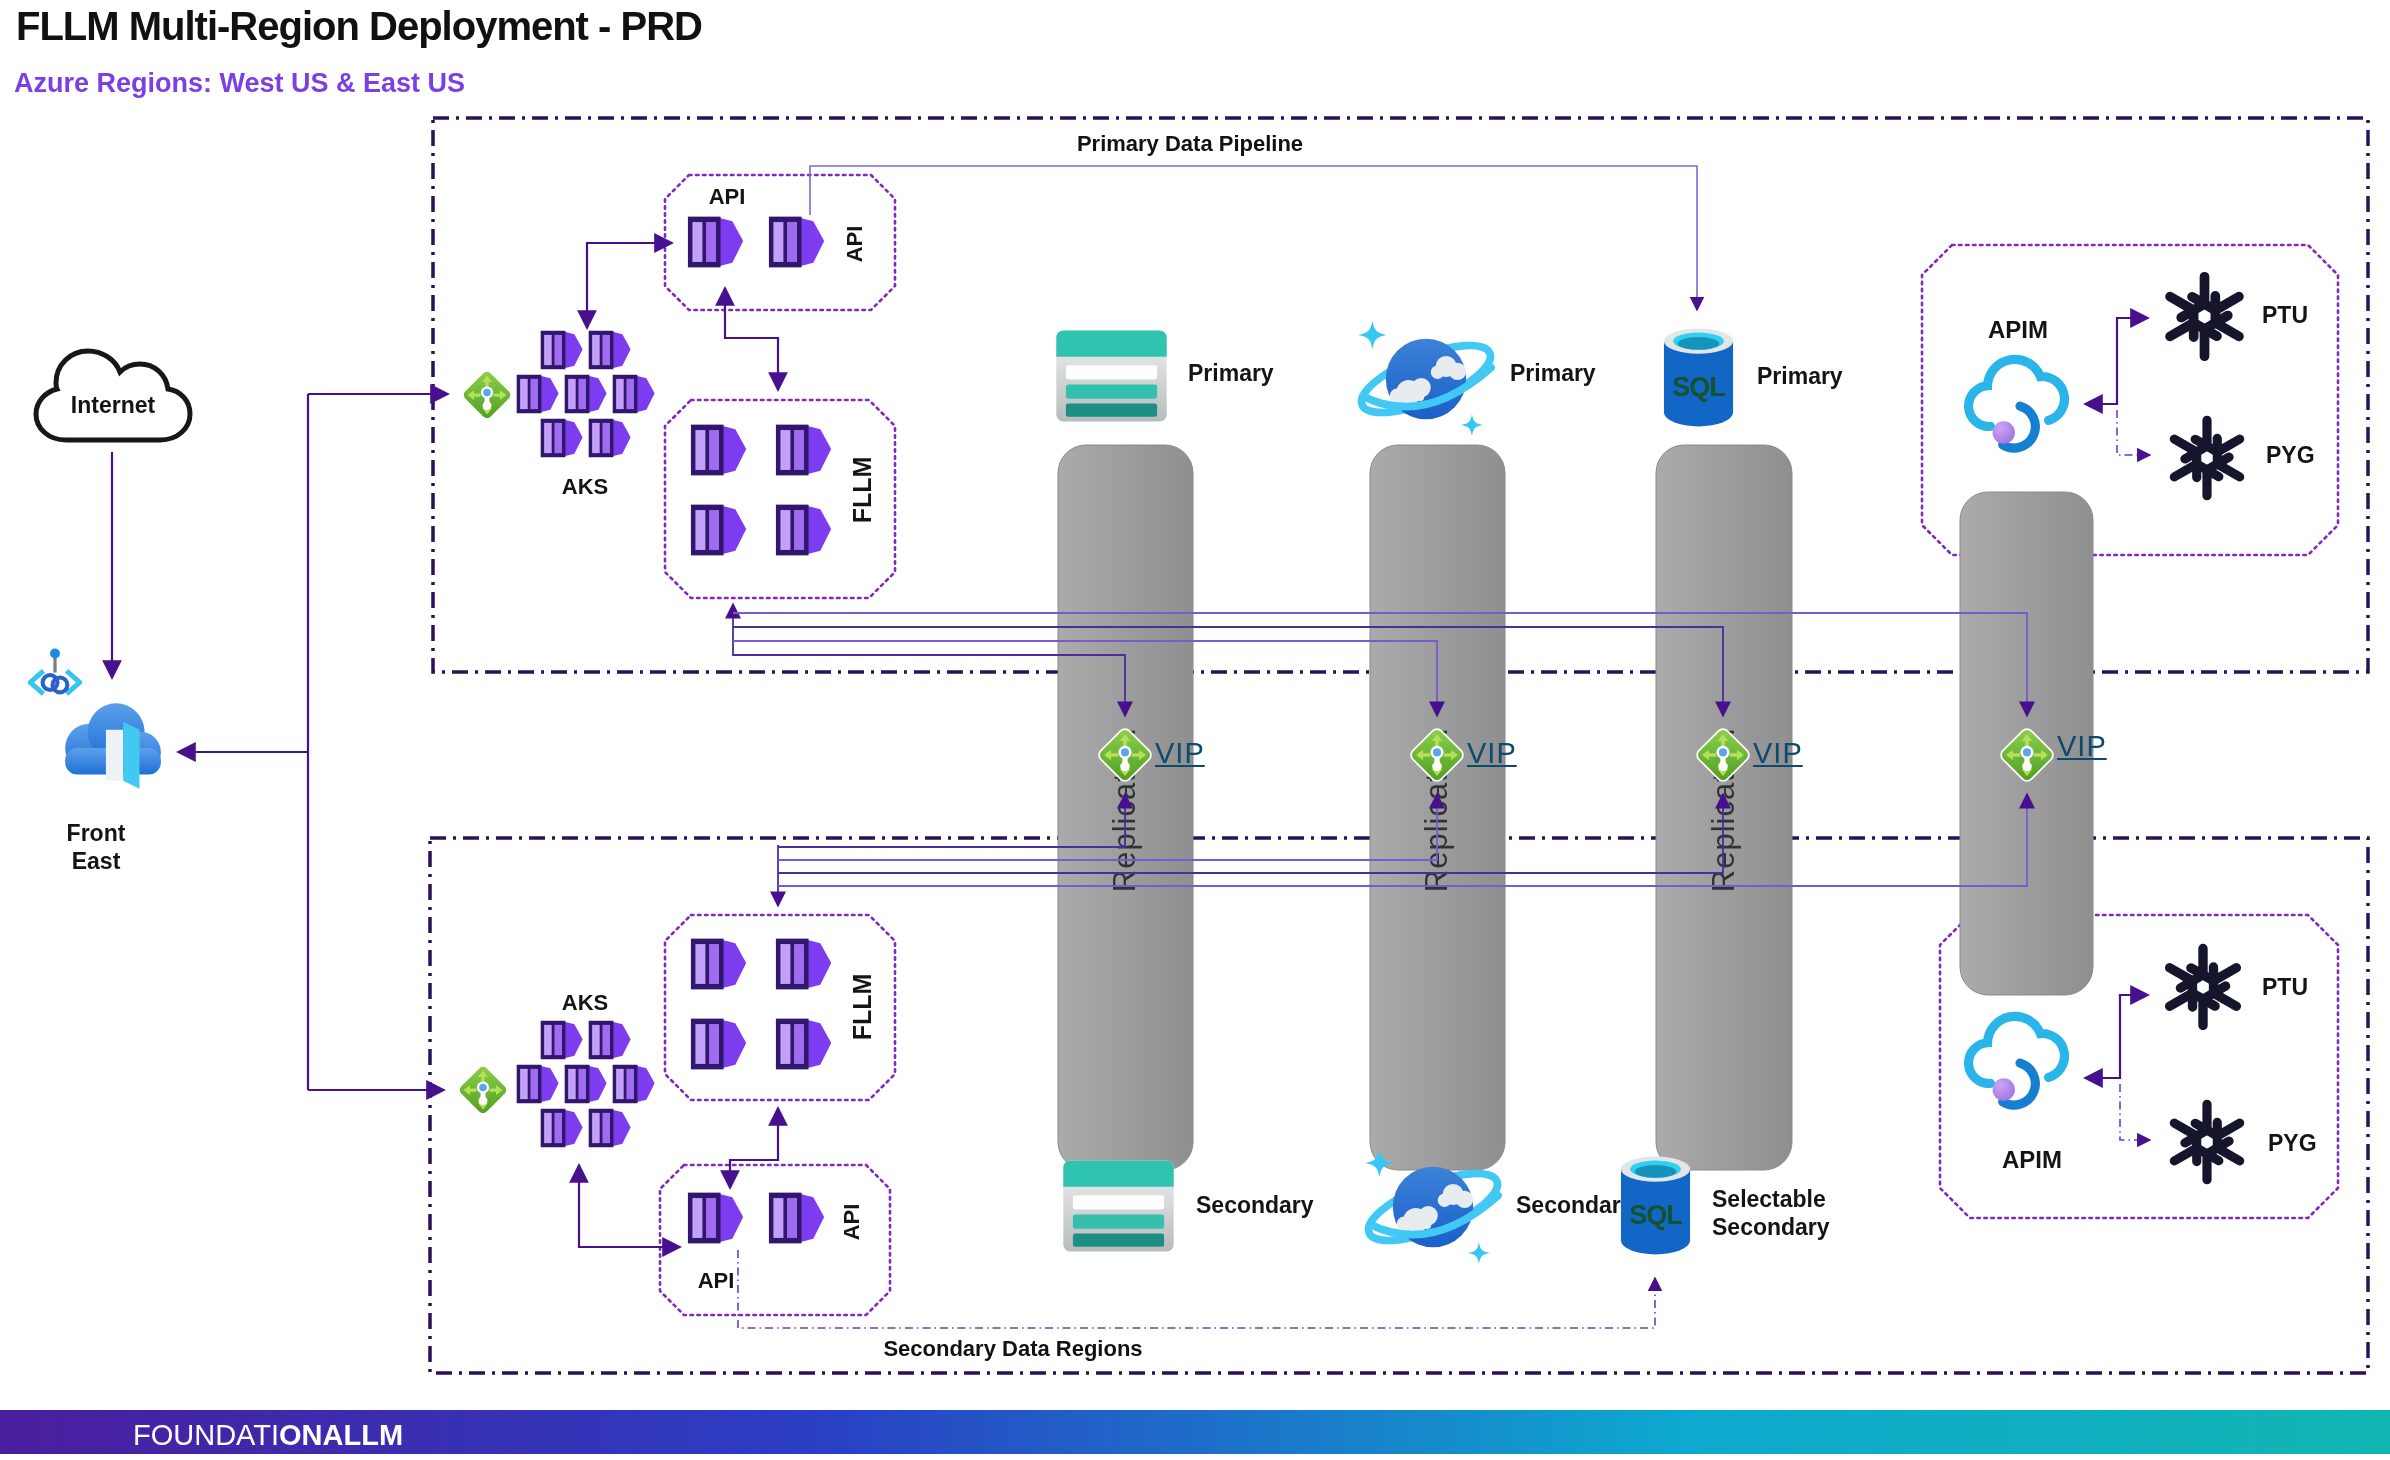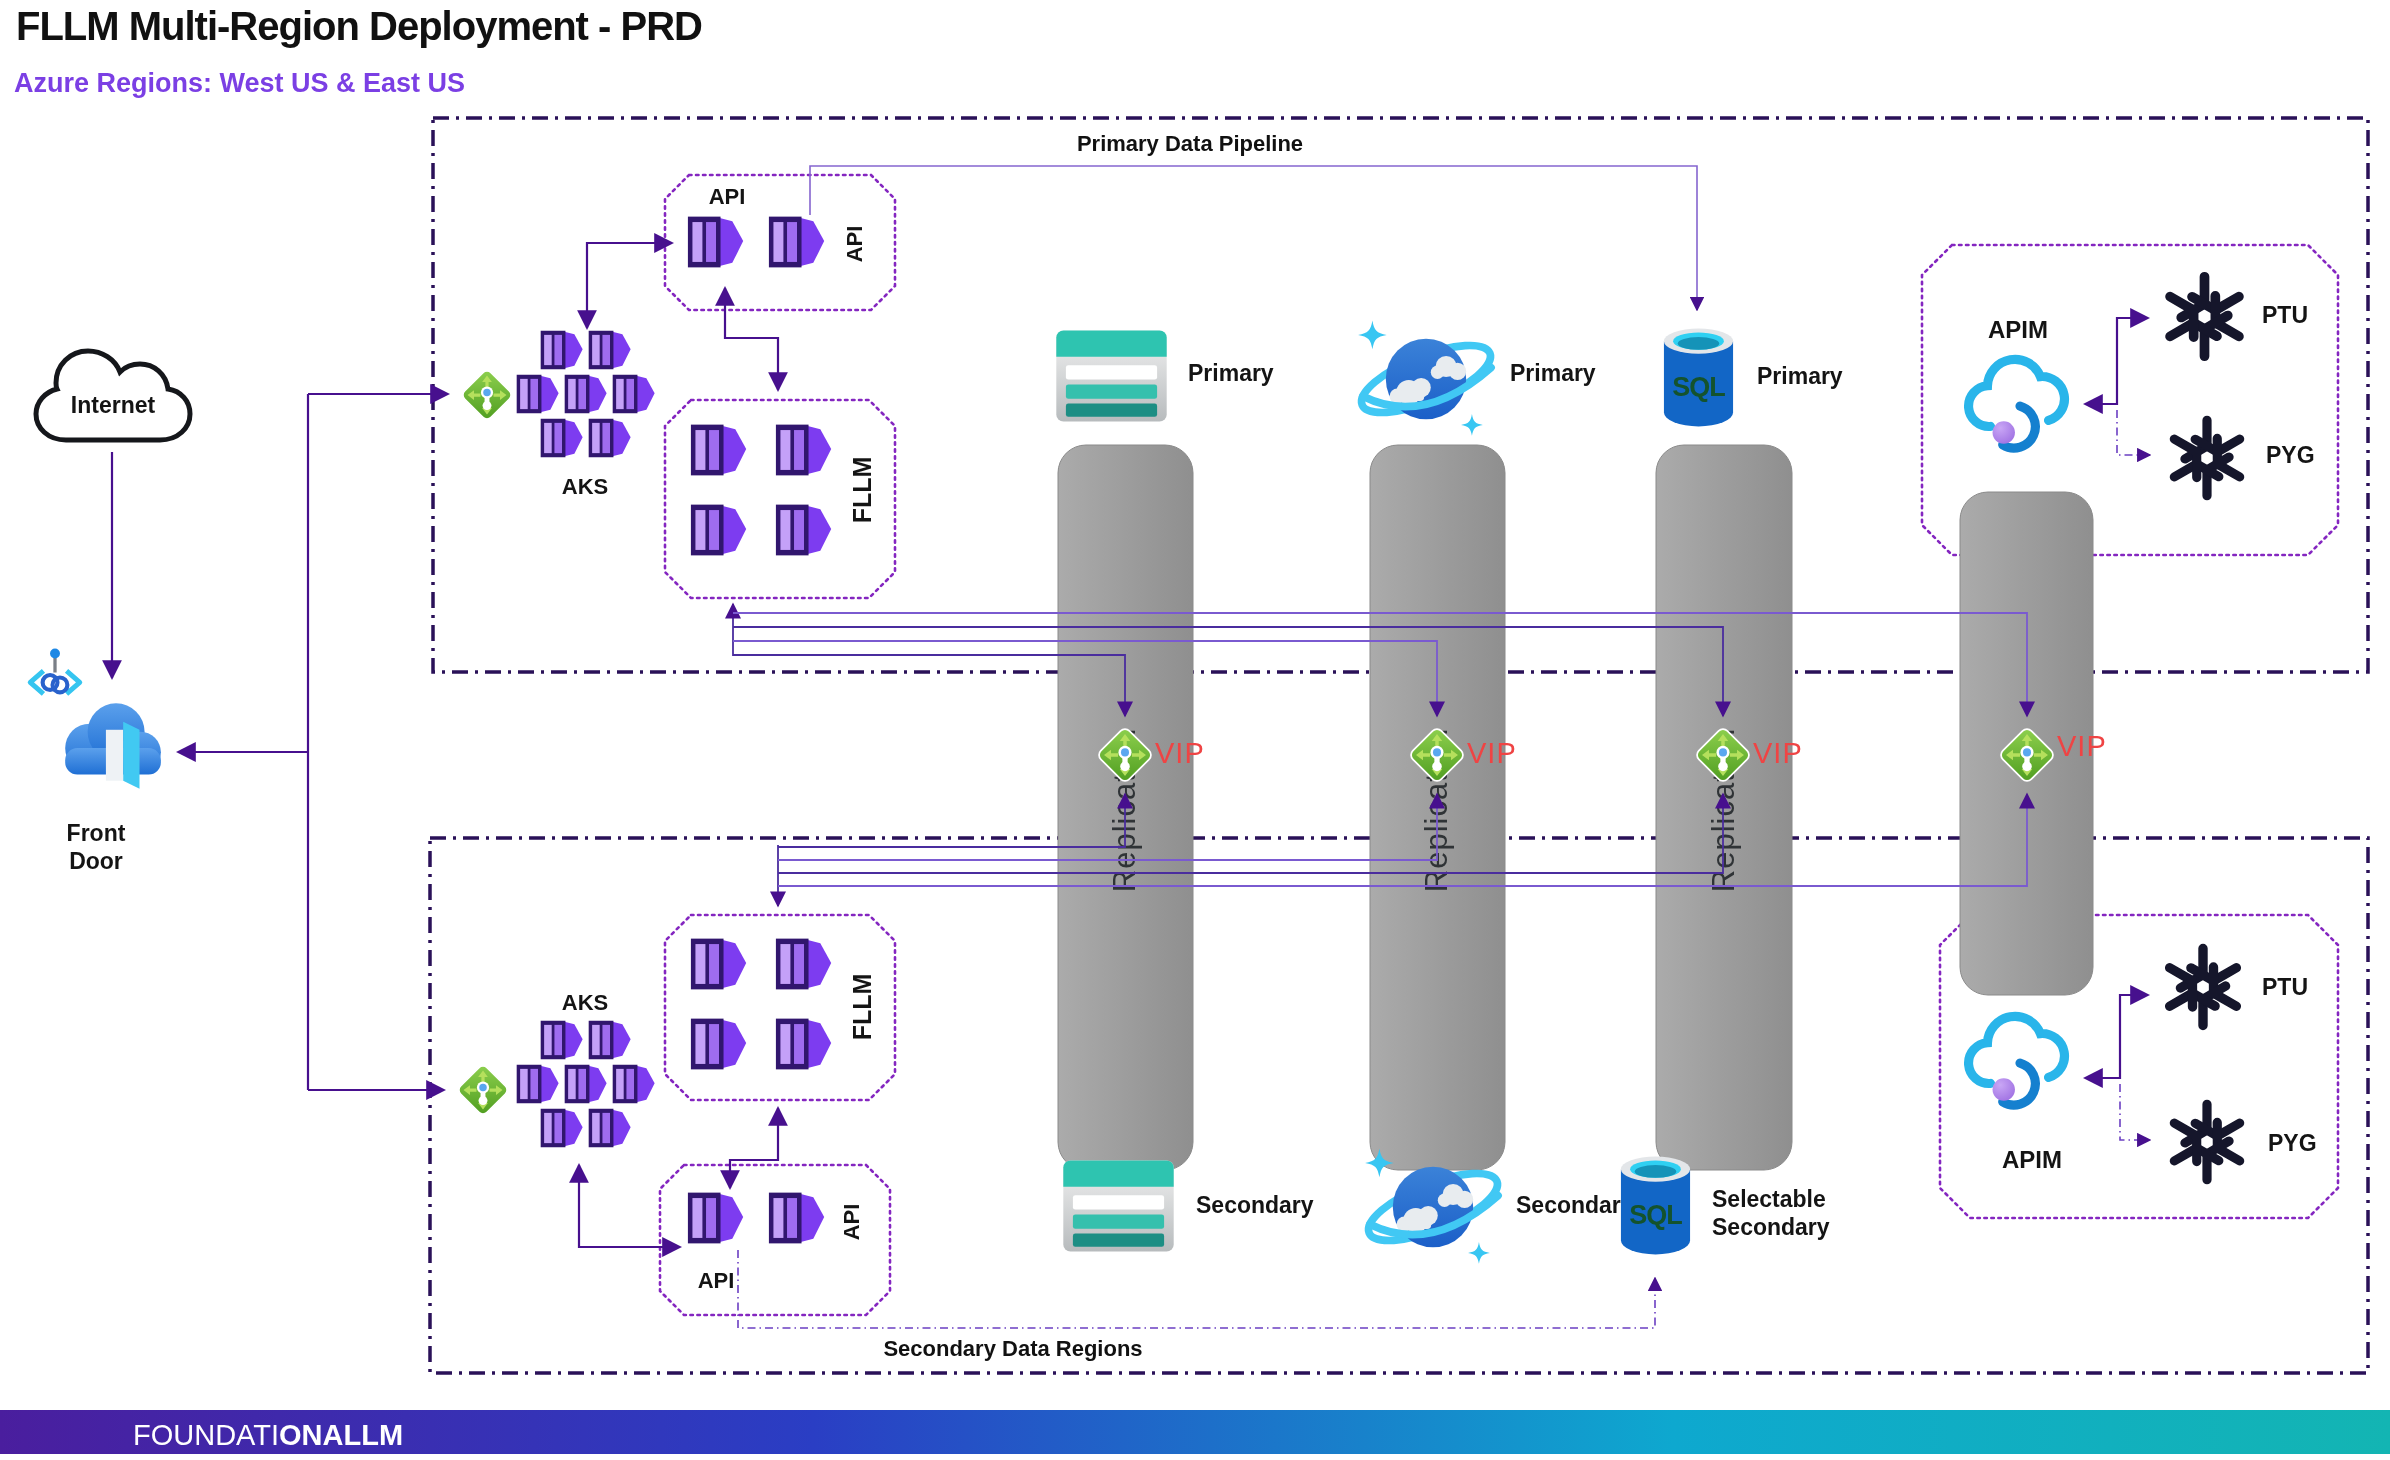--- a/index.html
+++ b/index.html
@@ -5,21 +5,21 @@
   html,body{margin:0;padding:0;background:#fff;}
   #canvas{position:relative;width:2390px;height:1460px;background:#fff;overflow:hidden;
           font-family:"Liberation Sans",sans-serif;color:#141414;}
   .abs{position:absolute;}
   .title{font-size:40px;font-weight:700;letter-spacing:-1px;color:#111;}
   .subtitle{font-size:27px;font-weight:700;color:var(--accent-purple,#7b3fe4);}
   .lbl{font-size:23px;font-weight:700;color:#141414;white-space:nowrap;}
   .lbl-sm{font-size:22px;font-weight:700;color:#141414;white-space:nowrap;}
   .lbl-c{text-align:center;}
   .rot{transform:rotate(-90deg);transform-origin:center center;text-align:center;}
-  .vip{font-size:29px;font-weight:400;color:#ef4444;letter-spacing:1px;white-space:nowrap;}
+  .vip{font-size:29px;font-weight:400;color:#0c4a6e;letter-spacing:1px;white-space:nowrap;text-decoration:underline;}
   .pipeline-lbl{font-size:22px;font-weight:700;color:#111;text-align:center;width:340px;}
   
   .border-region{fill:none;stroke:var(--region-border,#2a1158);stroke-width:3.5;stroke-dasharray:16 7 3 7;}
   .border-box{fill:none;stroke:var(--box-border,#8426c0);stroke-width:2.6;stroke-dasharray:2.5 4.5;stroke-linecap:round;}
   .ln-solid{fill:none;stroke:var(--connector,#47108e);stroke-width:2.2;}
   .ln-pipe{fill:none;stroke:var(--pipeline-line,#8565cf);stroke-width:1.6;}
   .ln-dash{fill:none;stroke:#6b3fc2;stroke-width:1.6;stroke-dasharray:8 4 1.5 4;}
   .ln-bund-a{fill:none;stroke:#4a2d9e;stroke-width:1.8;}
   .ln-bund-b{fill:none;stroke:#7a5ad0;stroke-width:1.8;}
   .pillar{fill:url(#gradPillar);stroke:#8a8a8a;stroke-width:1;}
@@ -226,21 +226,21 @@
     </svg>
   <div class="abs lbl lbl-c" style="left:28px;top:392px;width:170px;">Internet</div>
 
   <svg class="abs" style="left:22px;top:645px" width="66" height="60">
       <use href="#ic-apilink"></use>
     </svg>
   <svg class="abs" style="left:55px;top:688px" width="112" height="108">
       <use href="#ic-frontdoor"></use>
     </svg>
   <div class="abs lbl lbl-c" style="left:40px;top:820px;width:112px;">Front</div>
-  <div class="abs lbl lbl-c" style="left:40px;top:848px;width:112px;">Door</div>
+  <div class="abs lbl lbl-c" style="left:40px;top:848px;width:112px;">East</div>
 
   <div class="abs pipeline-lbl" style="left:1020px;top:131px;">Primary Data Pipeline</div>
 
   <svg class="abs" style="left:461px;top:369px" width="52" height="52">
       <use href="#ic-lb"></use>
     </svg>
 
   <svg class="abs" style="left:510px;top:330px" width="150" height="135" viewBox="0 0 150 135">
     <use href="#ic-container" x="30" y="0" width="44" height="40"></use>
       <use href="#ic-container" x="78" y="0" width="44" height="40"></use>

